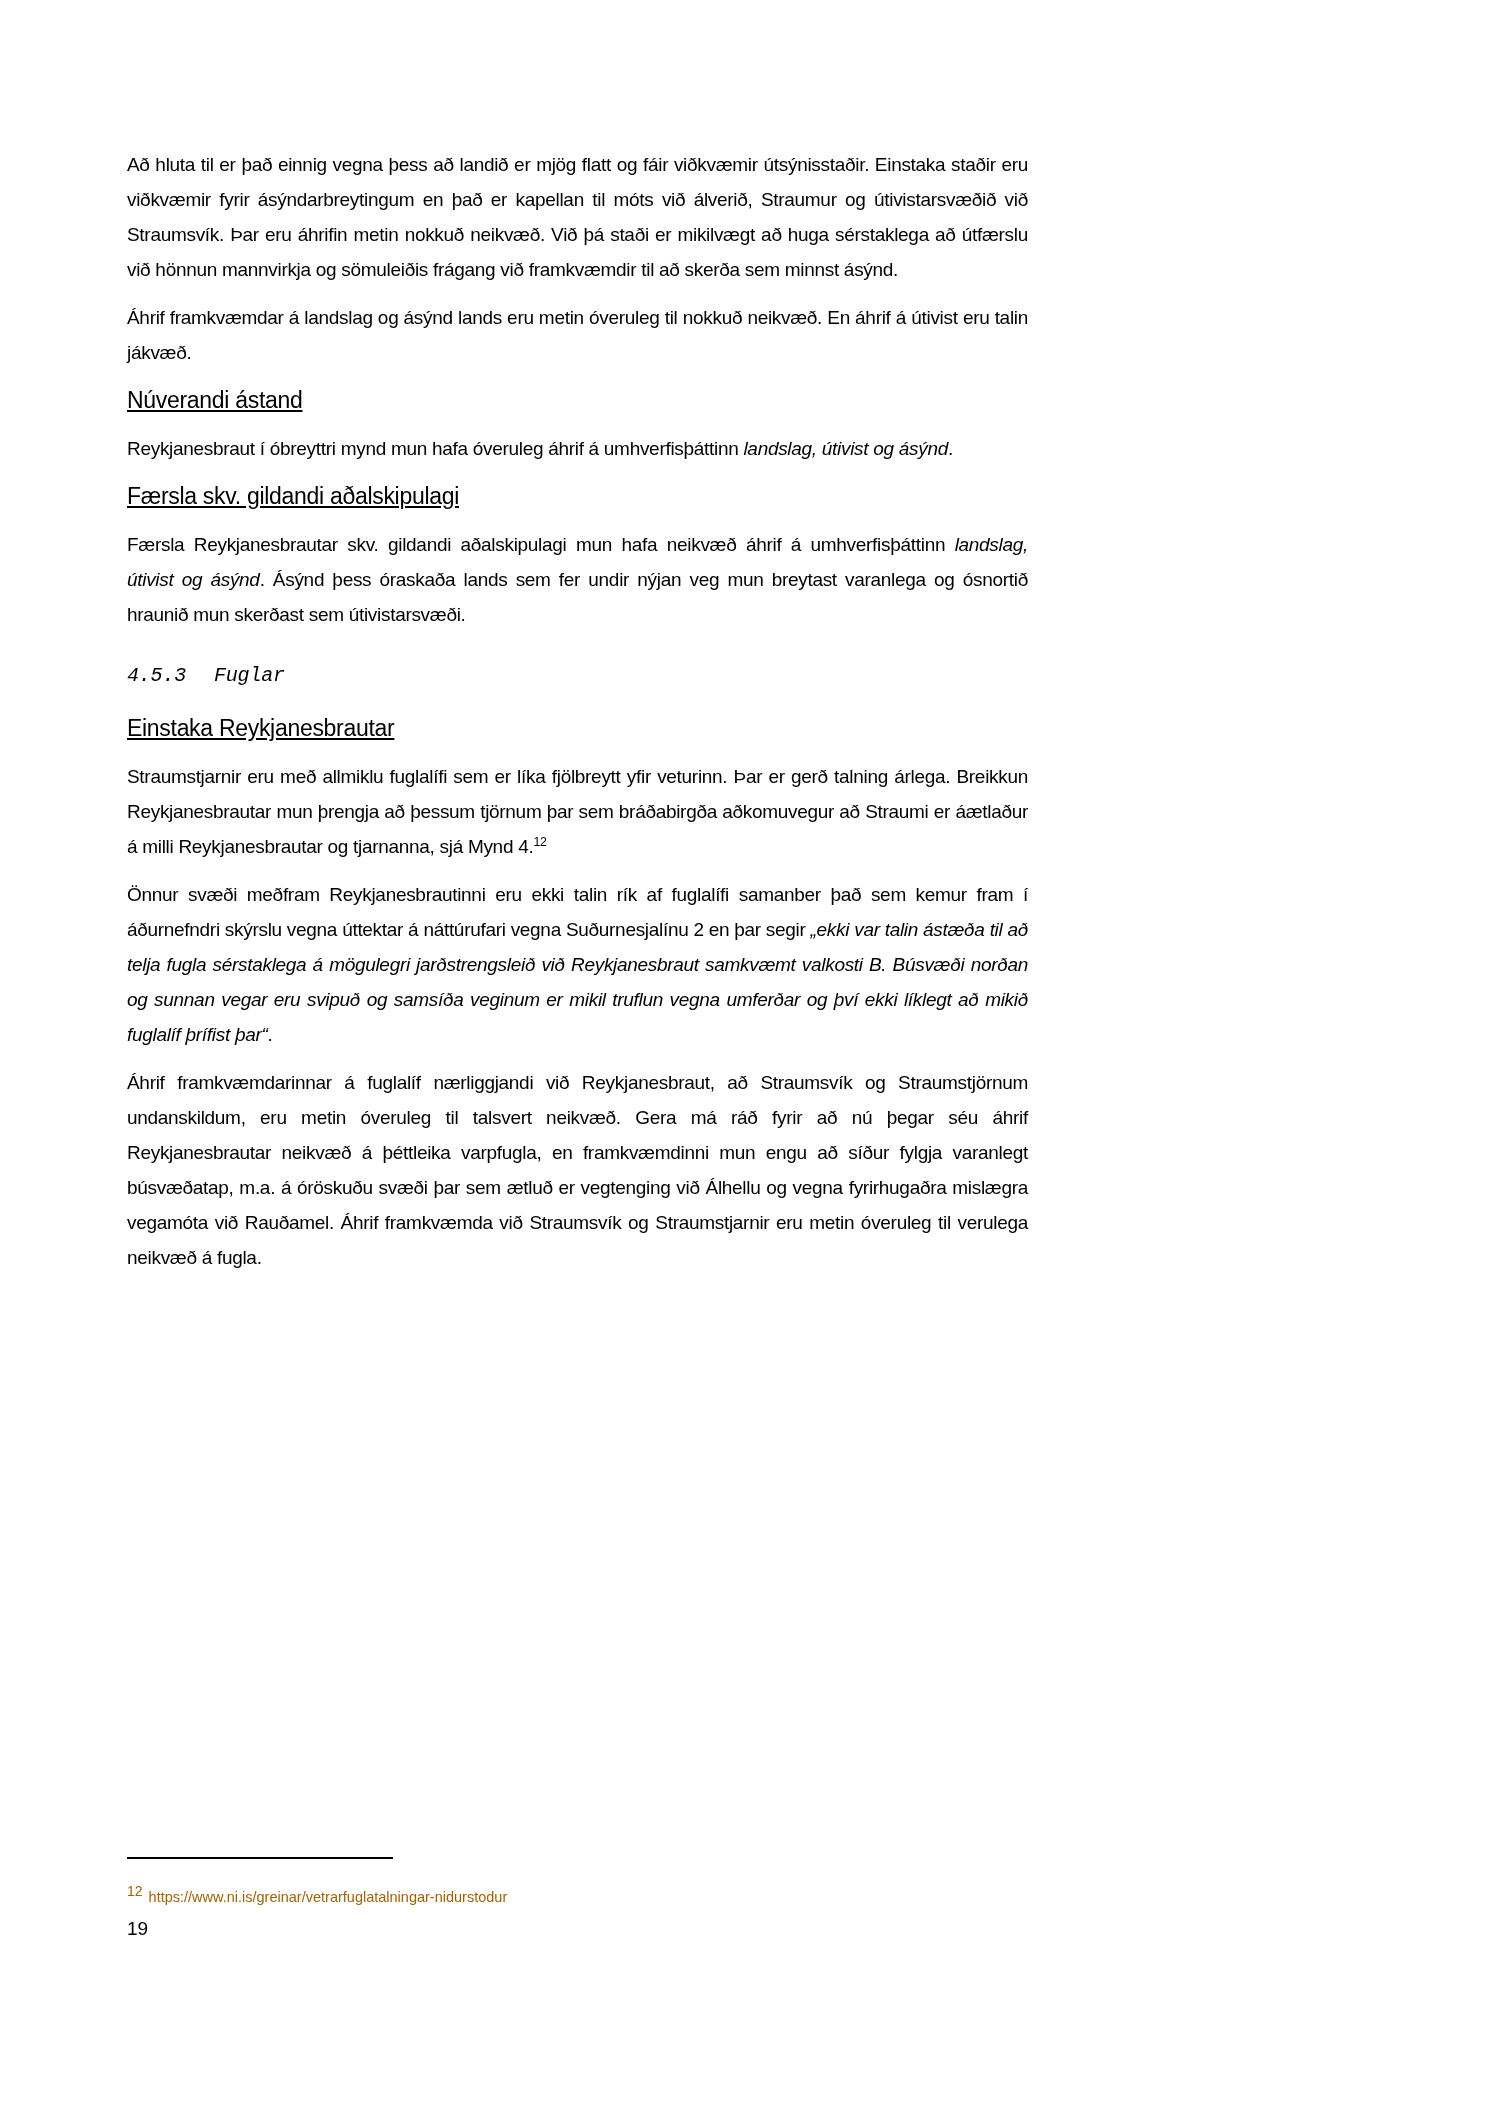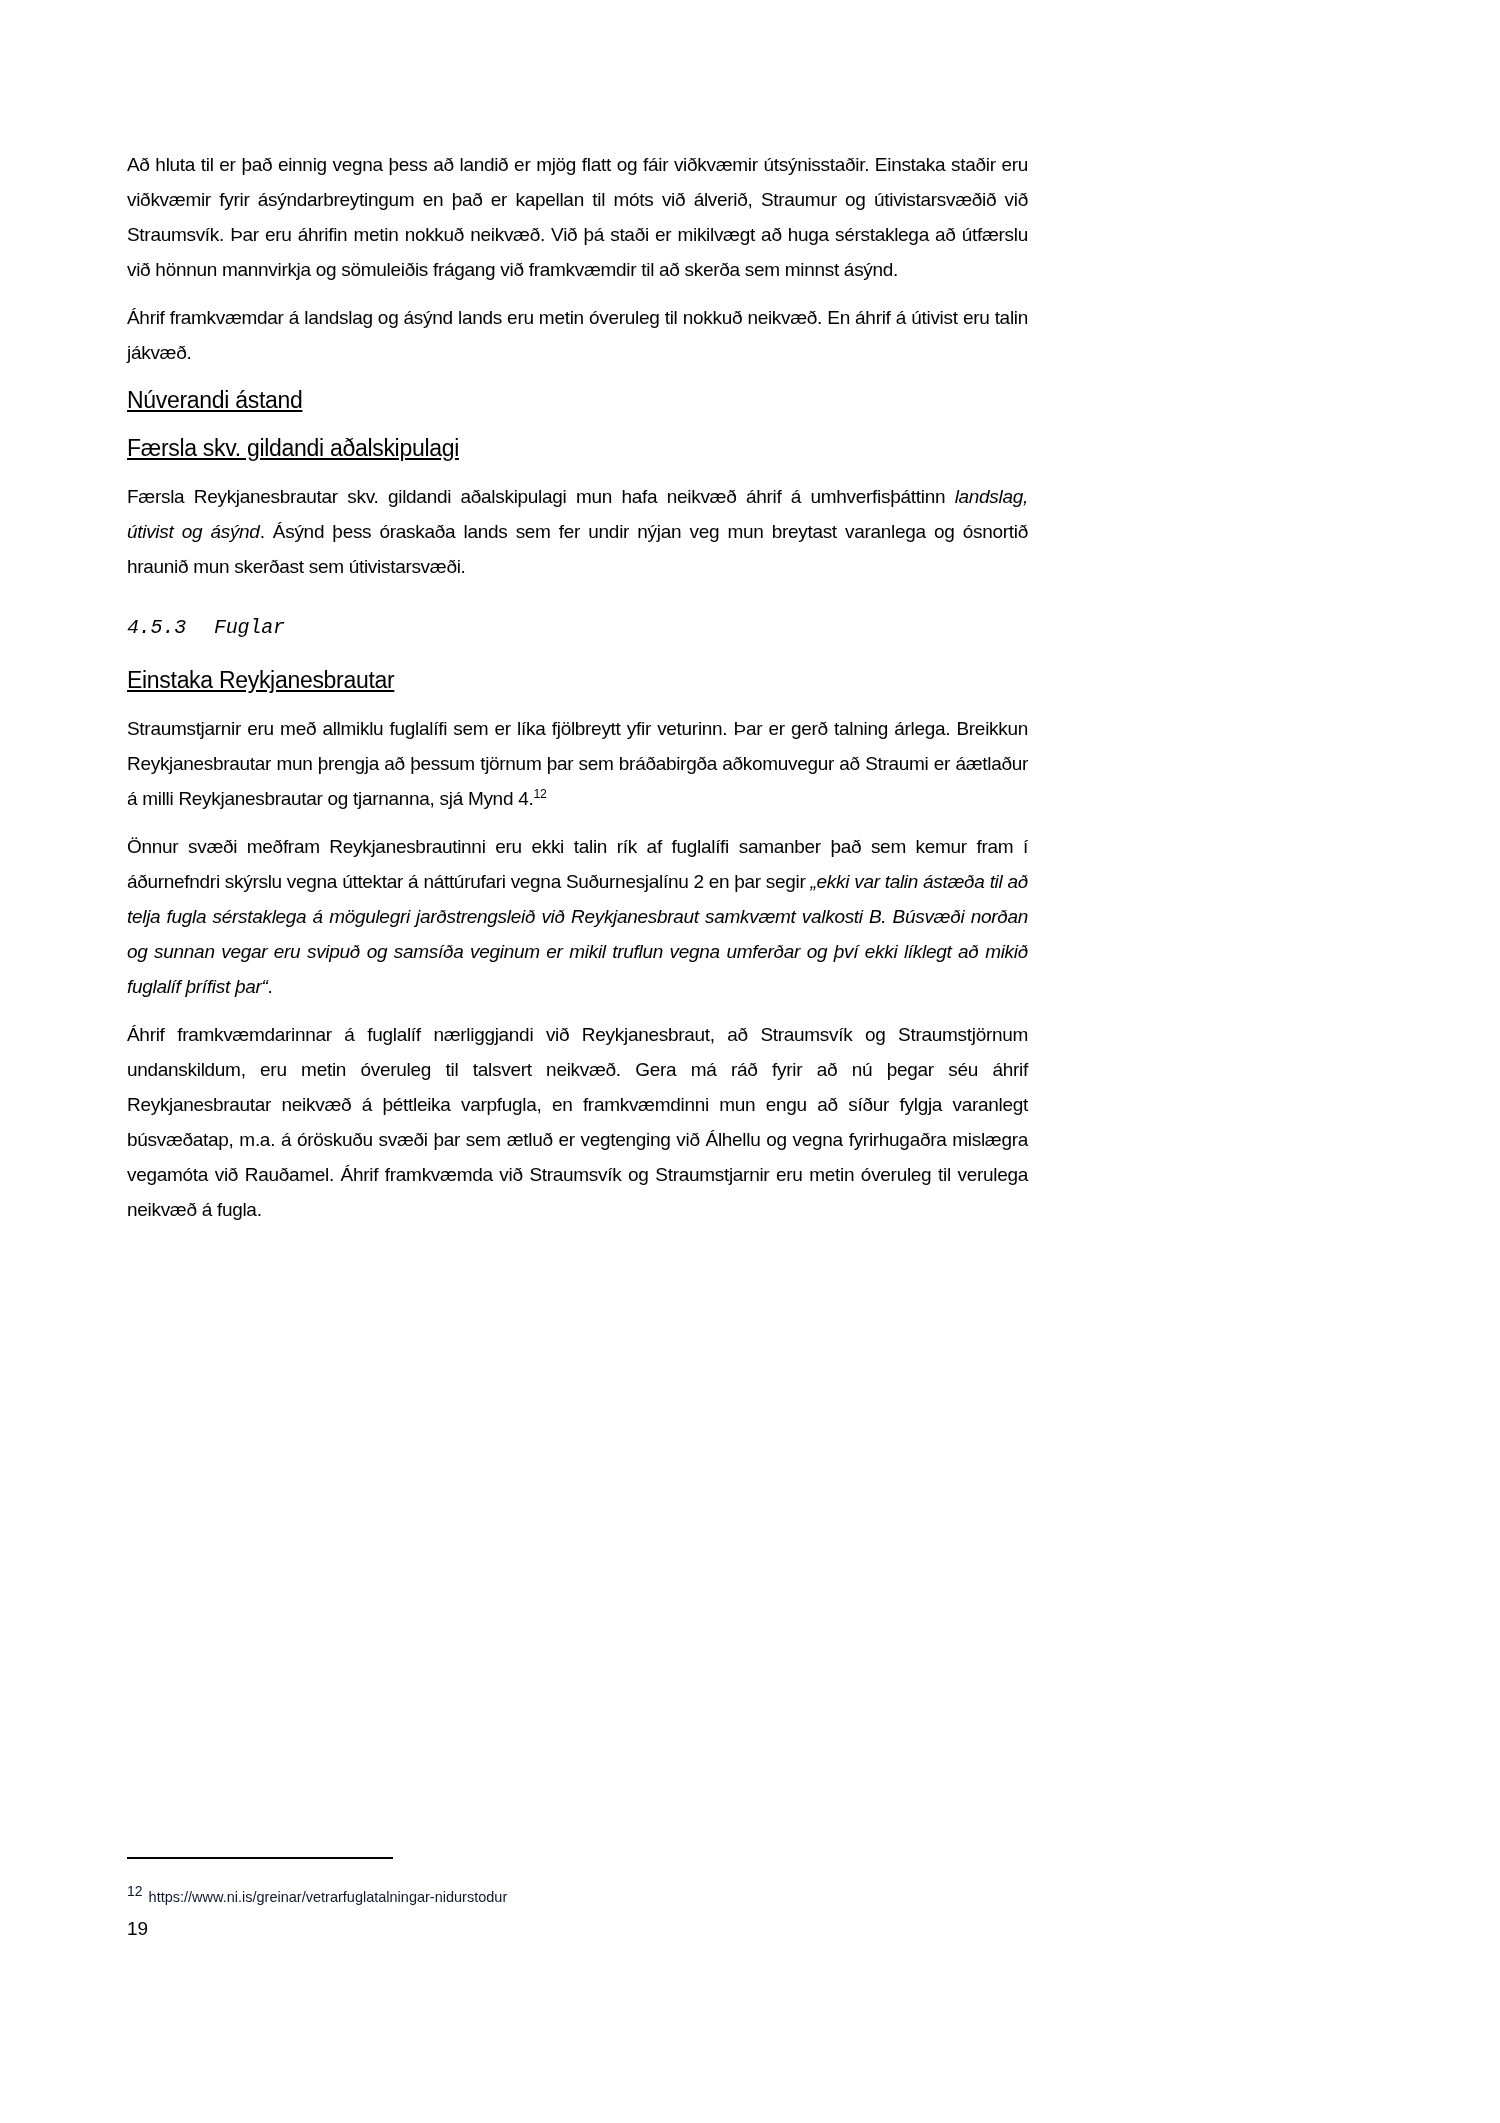--- a/index.html
+++ b/index.html
@@ -57,21 +57,21 @@
     height: 2px;
     background: #000000;
   }
   .footnote {
     position: absolute;
     left: 127px;
     top: 1886px;
     width: 901px;
     font-size: 14.5px;
     line-height: 22px;
-    color: #0f172a;
+    color: #a16207;
   }
   .footnote .fn-marker {
     font-size: 14px;
     vertical-align: super;
     line-height: 0;
     margin-right: 6px;
   }
   .footnote .fn-url { font-size: 14.5px; }
   .page-number {
     position: absolute;
@@ -88,20 +88,21 @@
 <div class="page">
   <div class="content">
 
     <p class="body-text"><span>Að hluta til er það einnig vegna þess að landið er mjög flatt og fáir viðkvæmir útsýnisstaðir. Einstaka staðir eru viðkvæmir fyrir ásýndarbreytingum en það er kapellan til móts við álverið, Straumur og útivistarsvæðið við Straumsvík. Þar eru áhrifin metin nokkuð neikvæð. Við þá staði er mikilvægt að huga sérstaklega að útfærslu við hönnun mannvirkja og sömuleiðis frágang við framkvæmdir til að skerða sem minnst ásýnd.</span></p>
 
 
     <p class="body-text"><span>Áhrif framkvæmdar á landslag og ásýnd lands eru metin óveruleg til nokkuð neikvæð. En áhrif á útivist eru talin jákvæð.</span></p>
 
     <h2 class="heading-underlined"><span>Núverandi ástand</span></h2>
 
+    <p class="body-text"><span>Reykjanesbraut í óbreyttri mynd mun hafa óveruleg áhrif á umhverfisþáttinn </span><em>landslag, útivist og ásýnd</em><span>.</span></p>
 
     <h2 class="heading-underlined"><span>Færsla skv. gildandi aðalskipulagi</span></h2>
 
     <p class="body-text"><span>Færsla Reykjanesbrautar skv. gildandi aðalskipulagi mun hafa neikvæð áhrif á umhverfisþáttinn </span><em>landslag, útivist og ásýnd</em><span>. Ásýnd þess óraskaða lands sem fer undir nýjan veg mun breytast varanlega og ósnortið hraunið mun skerðast sem útivistarsvæði.</span></p>
 
     <div class="section-heading">
       <span class="section-number">4.5.3</span><span class="section-title">Fuglar</span>
     </div>
 
     <h2 class="heading-underlined"><span>Einstaka Reykjanesbrautar</span></h2>

